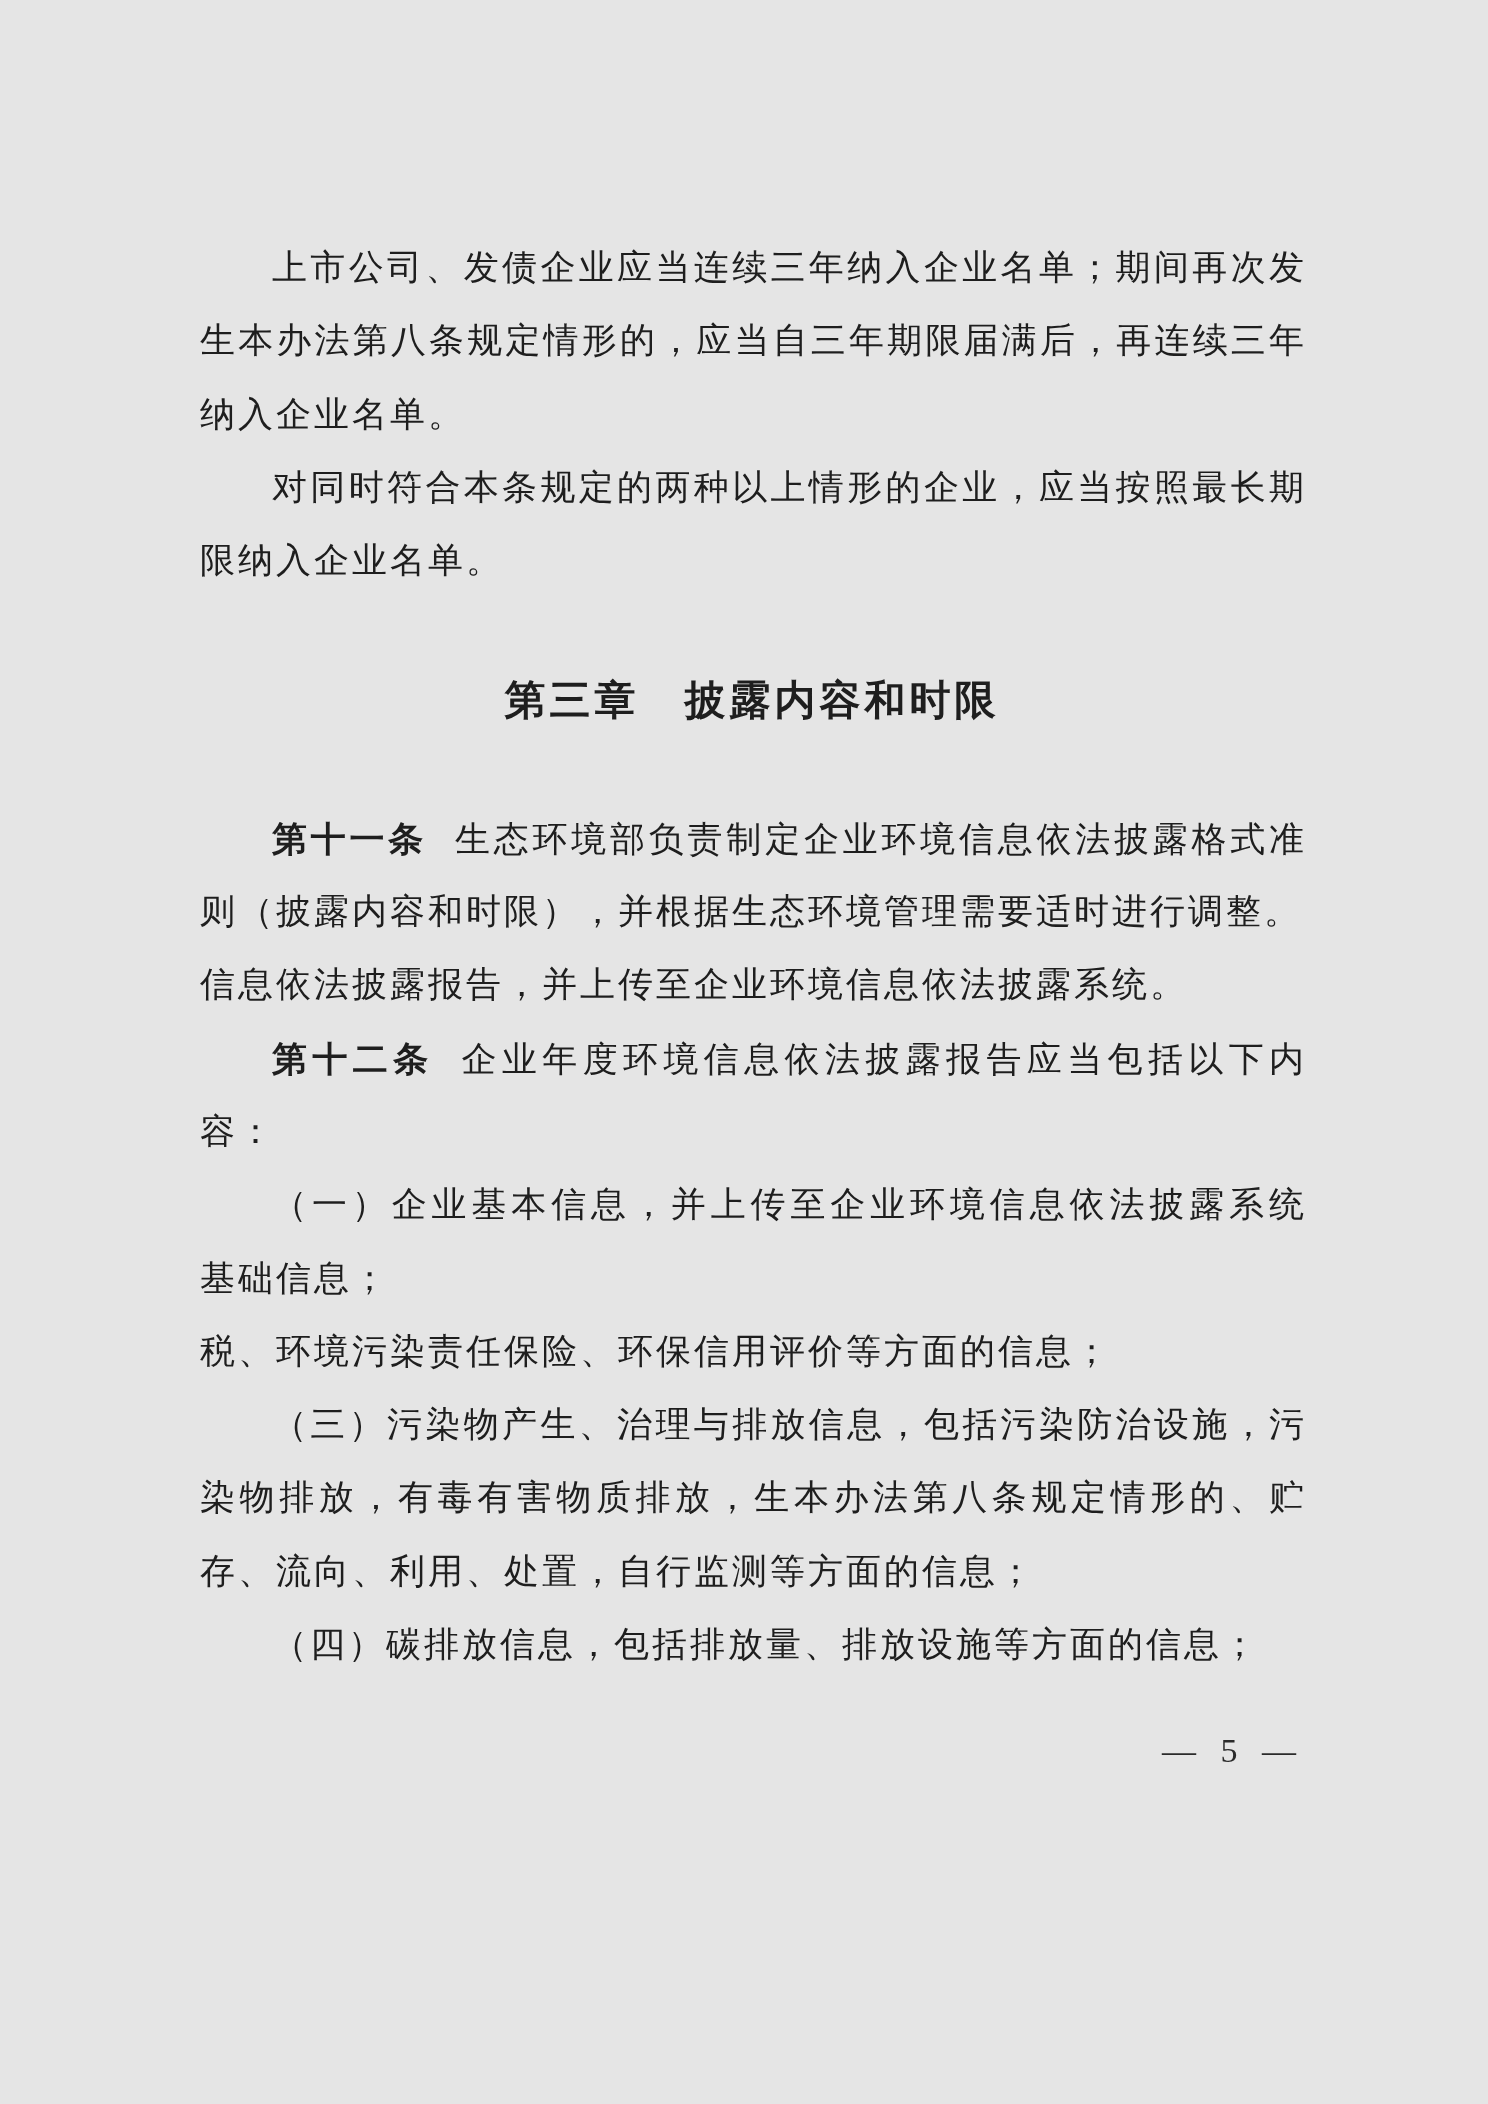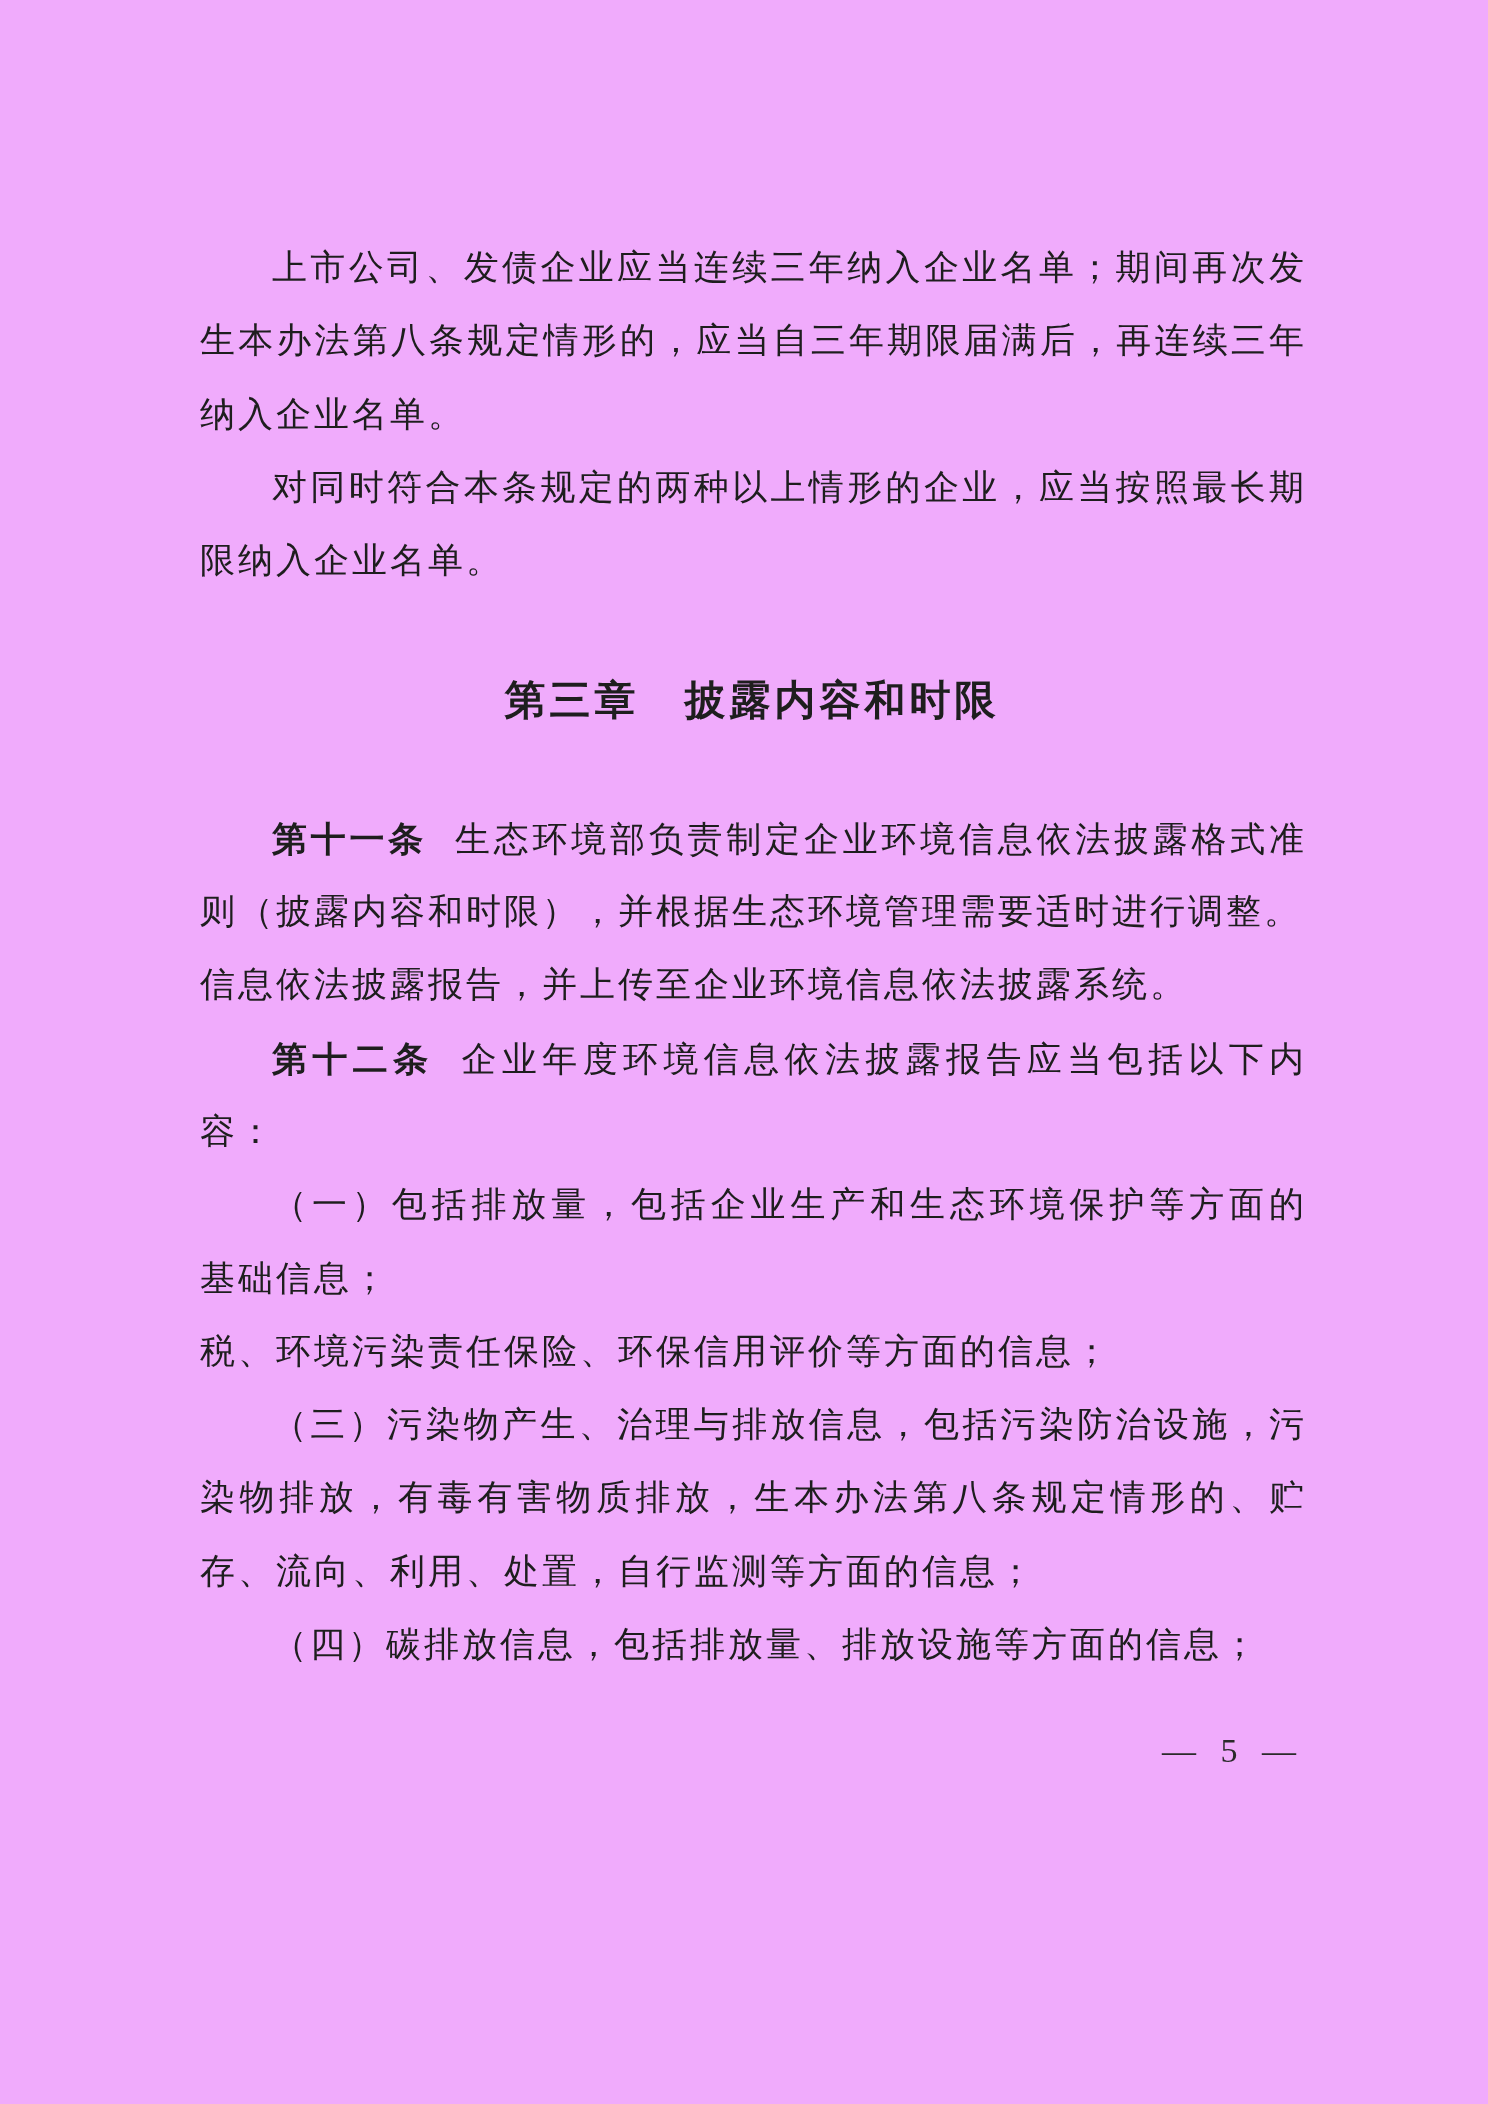--- a/index.html
+++ b/index.html
@@ -4,21 +4,21 @@
 <style>
   html, body {
     margin: 0;
     padding: 0;
     background: #ffffff;
   }
   .page {
     position: relative;
     width: 1488px;
     height: 2104px;
-    background: #f0abfc;
+    background: #e5e5e5;
     color: #1e1e1e;
     overflow: hidden;
   }
   .content {
     position: absolute;
     left: 200px;
     top: 231px;
     width: 1104px;
     font-family: "Liberation Serif", "DejaVu Serif", serif;
     font-size: 35px;
@@ -83,21 +83,21 @@
       <span class="term">第十一条</span><span>生态环境部负责制定企业环境信息依法披露格式准</span>
     </div>
     <div class="line natural">则（披露内容和时限），并根据生态环境管理需要适时进行调整。</div>
     <div class="line natural">信息依法披露报告，并上传至企业环境信息依法披露系统。</div>
 
     <div class="line indent">
       <span class="term">第十二条</span><span>企业年度环境信息依法披露报告应当包括以下内</span>
     </div>
     <div class="line natural">容：</div>
 
-    <div class="line indent">（一）包括排放量，包括企业生产和生态环境保护等方面的</div>
+    <div class="line indent">（一）企业基本信息，并上传至企业环境信息依法披露系统</div>
     <div class="line natural">基础信息；</div>
 
     <div class="line natural">税、环境污染责任保险、环保信用评价等方面的信息；</div>
 
     <div class="line indent">（三）污染物产生、治理与排放信息，包括污染防治设施，污</div>
     <div class="line">染物排放，有毒有害物质排放，生本办法第八条规定情形的、贮</div>
     <div class="line natural">存、流向、利用、处置，自行监测等方面的信息；</div>
 
     <div class="line natural indent">（四）碳排放信息，包括排放量、排放设施等方面的信息；</div>
 

